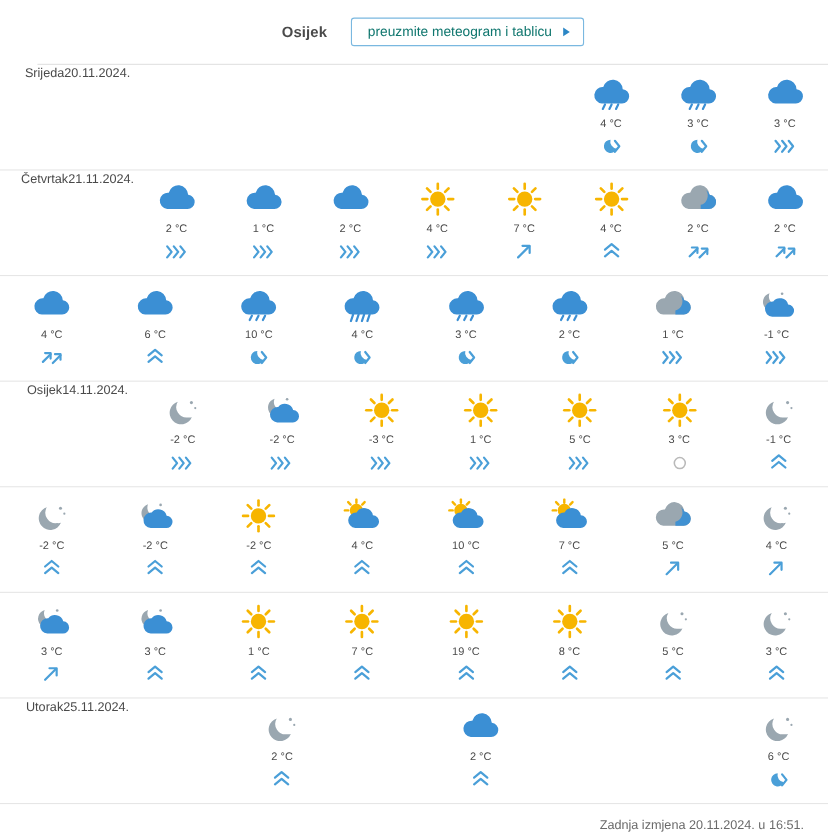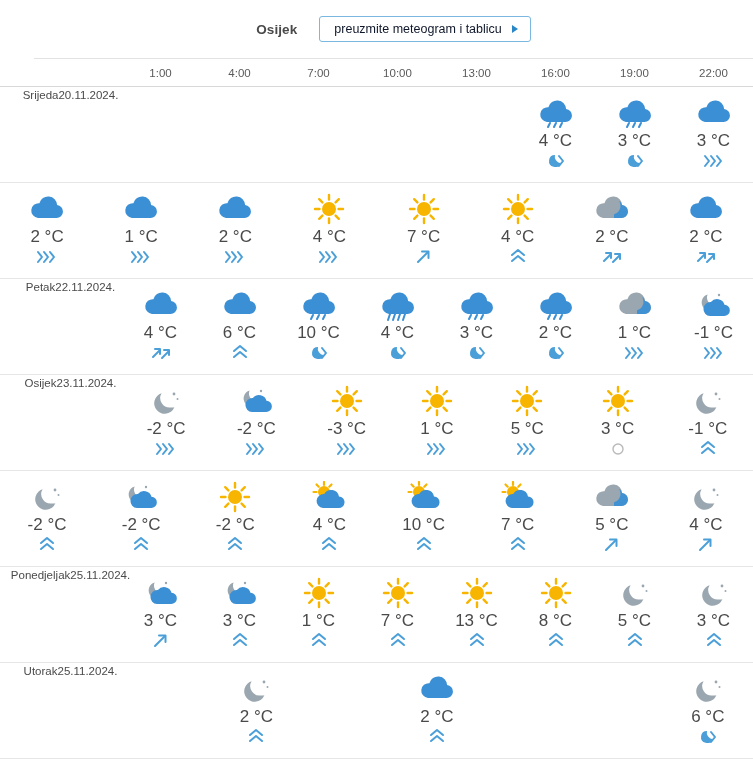--- a/index.html
+++ b/index.html
@@ -32,21 +32,21 @@
     color: #4a4a4a;
     letter-spacing: .1px;
   }
   .download-btn {
     display: inline-flex;
     align-items: center;
     gap: 10px;
     border: 1px solid #7ab8e0;
     border-radius: 3px;
     background: #ffffff;
-    color: #0f172a;
+    color: #0f766e;
     font-size: 12.5px;
     padding: 6px 12px 6px 14px;
     cursor: pointer;
     line-height: 1;
   }
   .download-btn .arrow {
     width: 0; height: 0;
     border-left: 6px solid #2b86c5;
     border-top: 4.5px solid transparent;
     border-bottom: 4.5px solid transparent;
@@ -88,21 +88,21 @@
     padding-top: 8px;
     gap: 3px;
   }
   .row.times .cell {
     justify-content: center;
     padding-top: 0;
     font-size: 11.5px;
     color: #5a5a5a;
   }
   .temp {
-    font-size: 17px;
+    font-size: 10px;
     color: #4a4a4a;
     height: 14px;
     line-height: 14px;
   }
   .icon-wrap {
     height: 36px;
     display: flex;
     align-items: center;
     justify-content: center;
   }
@@ -133,33 +133,20 @@
 
   <div class="header">
     <span class="city-name">Osijek</span>
     <button class="download-btn">
       <span>preuzmite meteogram i tablicu</span>
       <span class="arrow"></span>
     </button>
   </div>
 
   <div class="grid">
-    <div class="row times">
-      <div class="daycol"></div>
-      <div class="cells" id="time-cells">
-          <div class="cell">1:00</div>
-          <div class="cell">4:00</div>
-          <div class="cell">7:00</div>
-          <div class="cell">10:00</div>
-          <div class="cell">13:00</div>
-          <div class="cell">16:00</div>
-          <div class="cell">19:00</div>
-          <div class="cell">22:00</div>
-        </div>
-    </div>
     <div id="day-rows">
         <div class="row day">
           <div class="daycol">
             <span>Srijeda</span>
             <span>20.11.2024.</span>
           </div>
           <div class="cells">
             <div class="cell">
               <div class="icon-wrap"></div>
               <div class="temp"></div>
@@ -240,20 +227,24 @@
                     <polyline points="2,3 6,8 2,13"></polyline>
                     <polyline points="8,3 12,8 8,13"></polyline>
                     <polyline points="14,3 18,8 14,13"></polyline>
                   </g>
                 </svg>
               </div>
             </div>
           </div>
         </div>
         <div class="row day">
+          <div class="daycol">
+            <span>Četvrtak</span>
+            <span>21.11.2024.</span>
+          </div>
           <div class="cells">
             <div class="cell">
               <div class="icon-wrap">
                 <svg width="40" height="32" viewBox="0 0 40 32">
                   <path fill="#3b8fd4" d="M11 25h18.5a6.5 6.5 0 0 0 .6-12.97A9 9 0 0 0 12.4 10.2 7 7 0 0 0 11 25z"></path>
                 </svg>
               </div>
               <div class="temp">2 °C</div>
               <div class="wind-wrap">
                 <svg width="22" height="16" viewBox="0 0 22 16">
@@ -411,24 +402,20 @@
                     <polyline points="5,5 10,5 10,10"></polyline>
                     <path d="M12 14 L19 7"></path>
                     <polyline points="14,6 19,6 19,11"></polyline>
                   </g>
                 </svg>
               </div>
             </div>
           </div>
         </div>
         <div class="row day">
-          <div class="daycol">
-            <span>Petak</span>
-            <span>22.11.2024.</span>
-          </div>
           <div class="cells">
             <div class="cell">
               <div class="icon-wrap">
                 <svg width="40" height="32" viewBox="0 0 40 32">
                   <path fill="#3b8fd4" d="M11 25h18.5a6.5 6.5 0 0 0 .6-12.97A9 9 0 0 0 12.4 10.2 7 7 0 0 0 11 25z"></path>
                 </svg>
               </div>
               <div class="temp">4 °C</div>
               <div class="wind-wrap">
                 <svg width="22" height="18" viewBox="0 0 22 18">
@@ -577,21 +564,21 @@
                     <polyline points="14,3 18,8 14,13"></polyline>
                   </g>
                 </svg>
               </div>
             </div>
           </div>
         </div>
         <div class="row day">
           <div class="daycol">
             <span>Osijek</span>
-            <span>23.11.2024.</span>
+            <span>14.11.2024.</span>
           </div>
           <div class="cells">
             <div class="cell">
               <div class="icon-wrap">
                 <svg width="40" height="32" viewBox="0 0 40 32">
                   <path fill="#9aa7b0" d="M25 22.5A9.5 9.5 0 0 1 15.6 8.2a10.5 10.5 0 1 0 12.8 14.1 9.6 9.6 0 0 1-3.4.2z"></path>
                   <circle cx="28" cy="9" r="1.4" fill="#9aa7b0"></circle>
                   <circle cx="31.5" cy="14" r="1" fill="#9aa7b0"></circle>
                 </svg>
               </div>
@@ -913,24 +900,20 @@
                   <g fill="none" stroke="#4a9fd8" stroke-width="2" stroke-linecap="round" stroke-linejoin="round">
                     <path d="M4 14 L14 4"></path>
                     <polyline points="8,3.5 14.5,3.5 14.5,10"></polyline>
                   </g>
                 </svg>
               </div>
             </div>
           </div>
         </div>
         <div class="row day">
-          <div class="daycol">
-            <span>Ponedjeljak</span>
-            <span>25.11.2024.</span>
-          </div>
           <div class="cells">
             <div class="cell">
               <div class="icon-wrap">
                 <svg width="40" height="32" viewBox="0 0 40 32">
                   <path fill="#9aa7b0" d="M20 16A7.5 7.5 0 0 1 13.6 5.5a8.3 8.3 0 1 0 10 11.1 7.6 7.6 0 0 1-3.6-.6z"></path>
                   <circle cx="25" cy="6" r="1.2" fill="#9aa7b0"></circle>
                   <path fill="#3b8fd4" d="M16 27h14a5.6 5.6 0 0 0 .5-11.2A7.8 7.8 0 0 0 16.9 13 6.1 6.1 0 0 0 16 27z"></path>
                 </svg>
               </div>
               <div class="temp">3 °C</div>
@@ -1022,21 +1005,21 @@
                     <line x1="20" y1="25.5" x2="20" y2="30"></line>
                     <line x1="6" y1="16" x2="10.5" y2="16"></line>
                     <line x1="29.5" y1="16" x2="34" y2="16"></line>
                     <line x1="10.2" y1="6.2" x2="13.4" y2="9.4"></line>
                     <line x1="26.6" y1="22.6" x2="29.8" y2="25.8"></line>
                     <line x1="29.8" y1="6.2" x2="26.6" y2="9.4"></line>
                     <line x1="13.4" y1="22.6" x2="10.2" y2="25.8"></line>
                   </g>
                 </svg>
               </div>
-              <div class="temp">13 °C</div>
+              <div class="temp">19 °C</div>
               <div class="wind-wrap">
                 <svg width="18" height="18" viewBox="0 0 18 18">
                   <g fill="none" stroke="#4a9fd8" stroke-width="2" stroke-linecap="round" stroke-linejoin="round">
                     <polyline points="3,7 9,2 15,7"></polyline>
                     <polyline points="3,13 9,8 15,13"></polyline>
                   </g>
                 </svg>
               </div>
             </div>
             <div class="cell">

